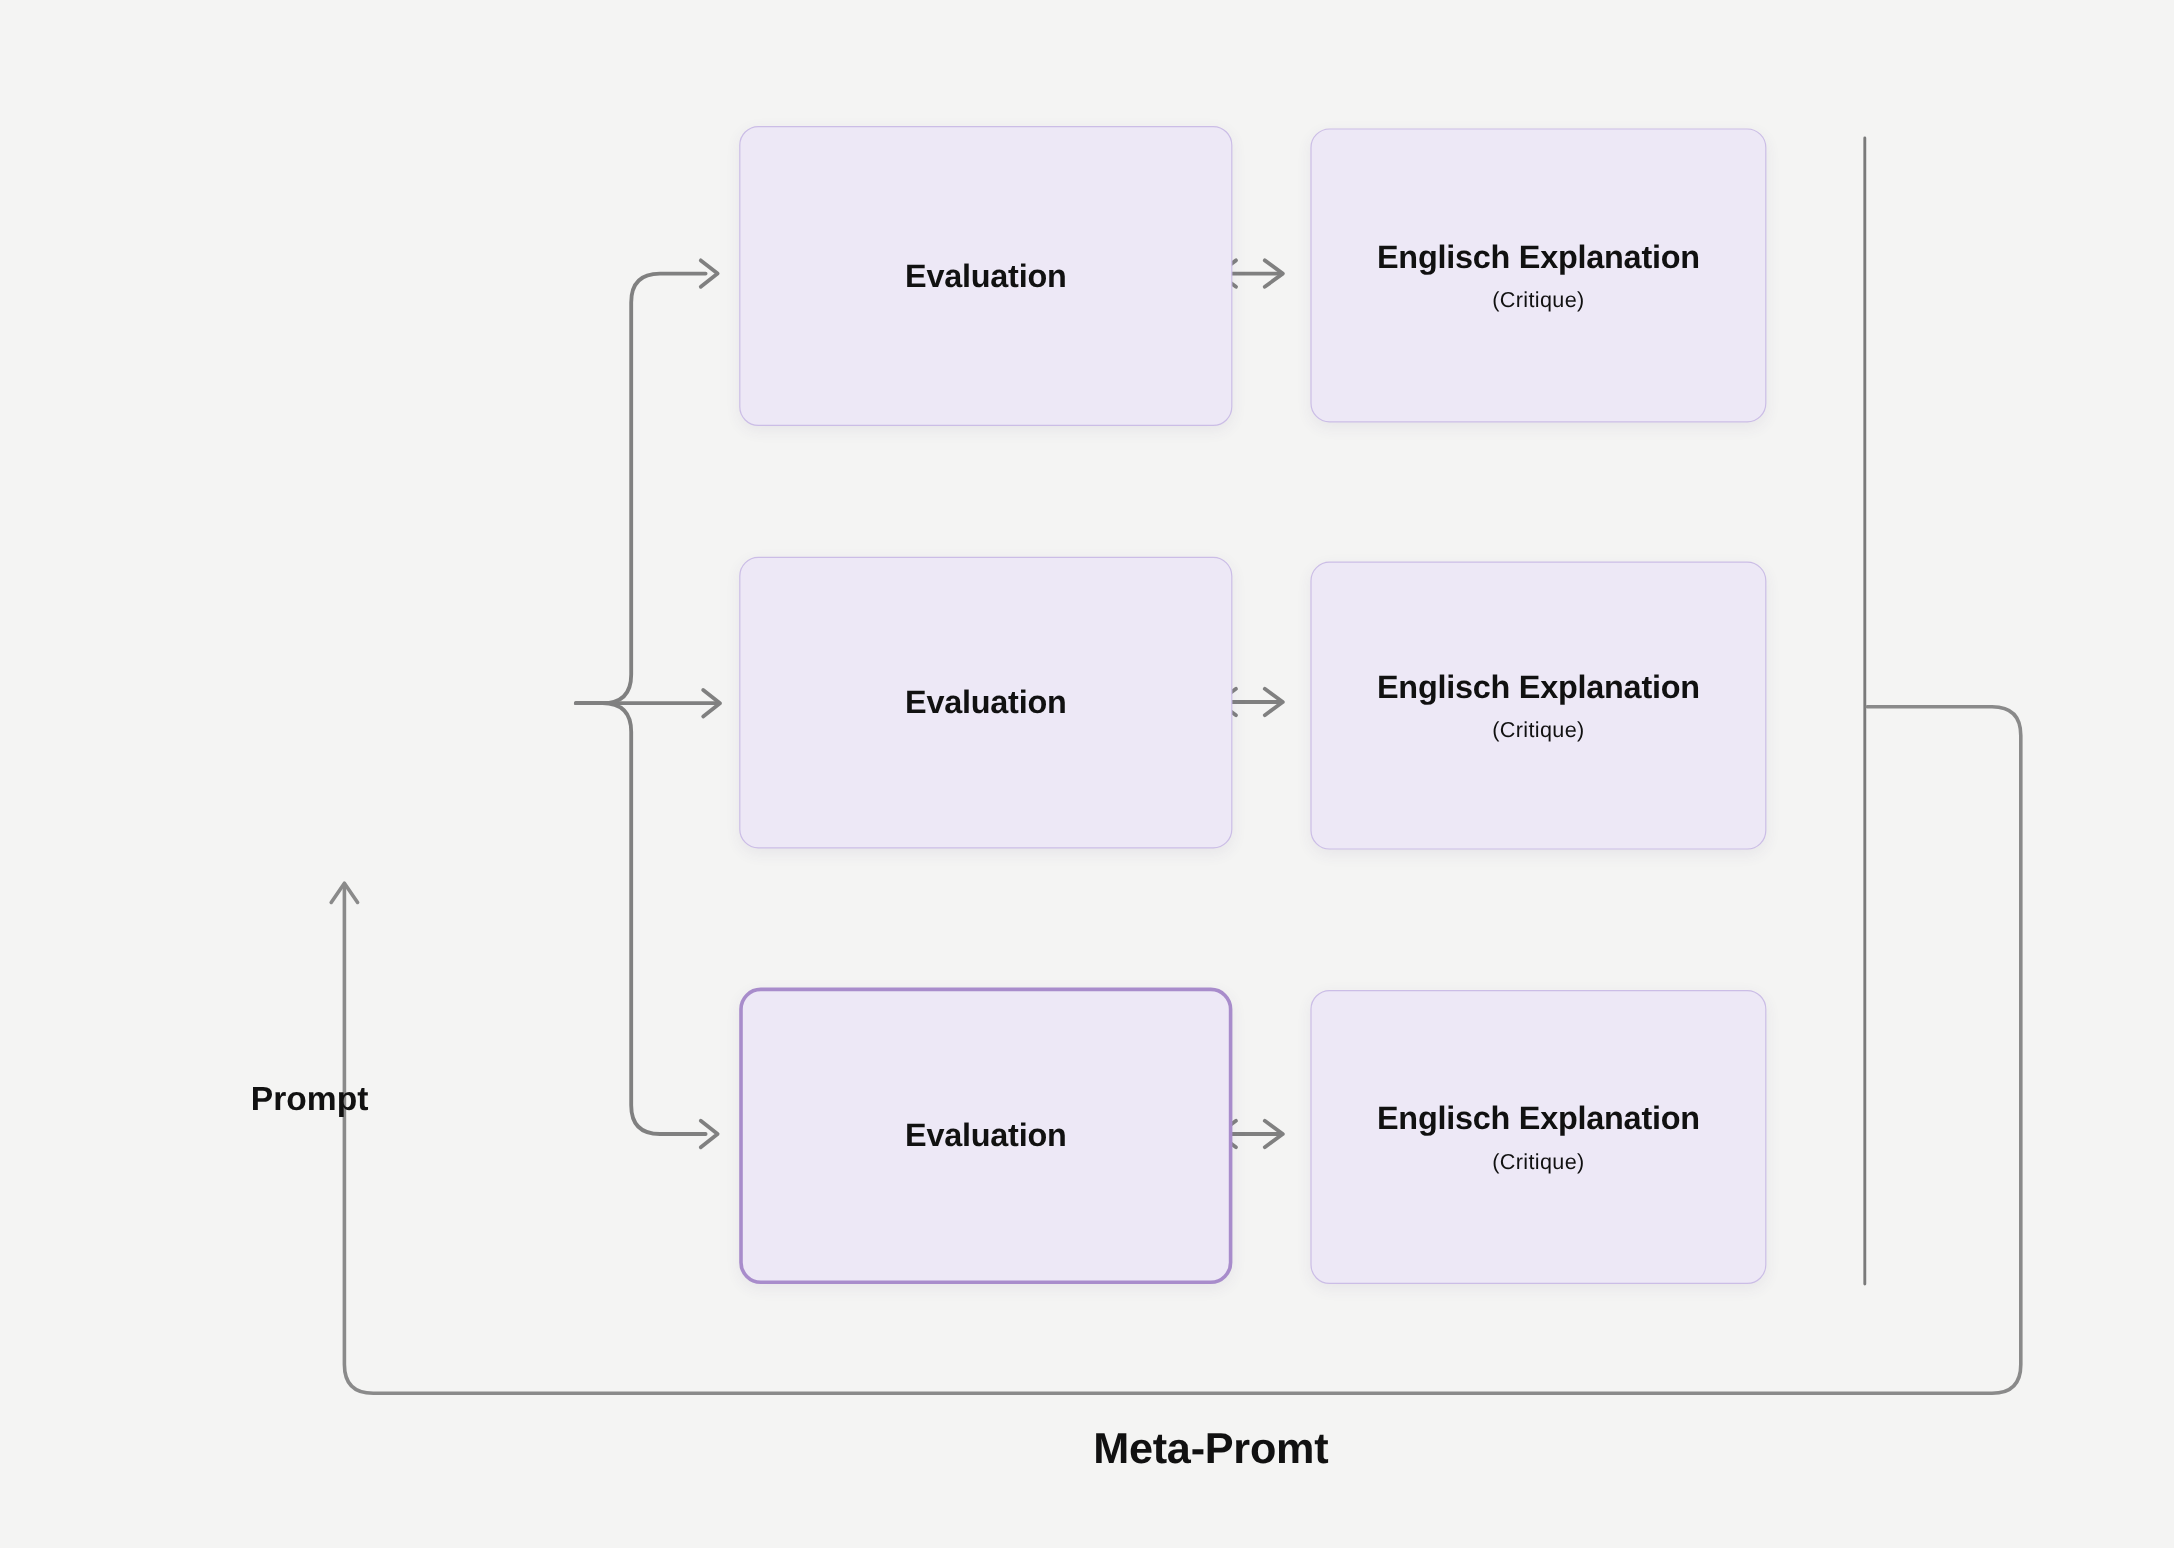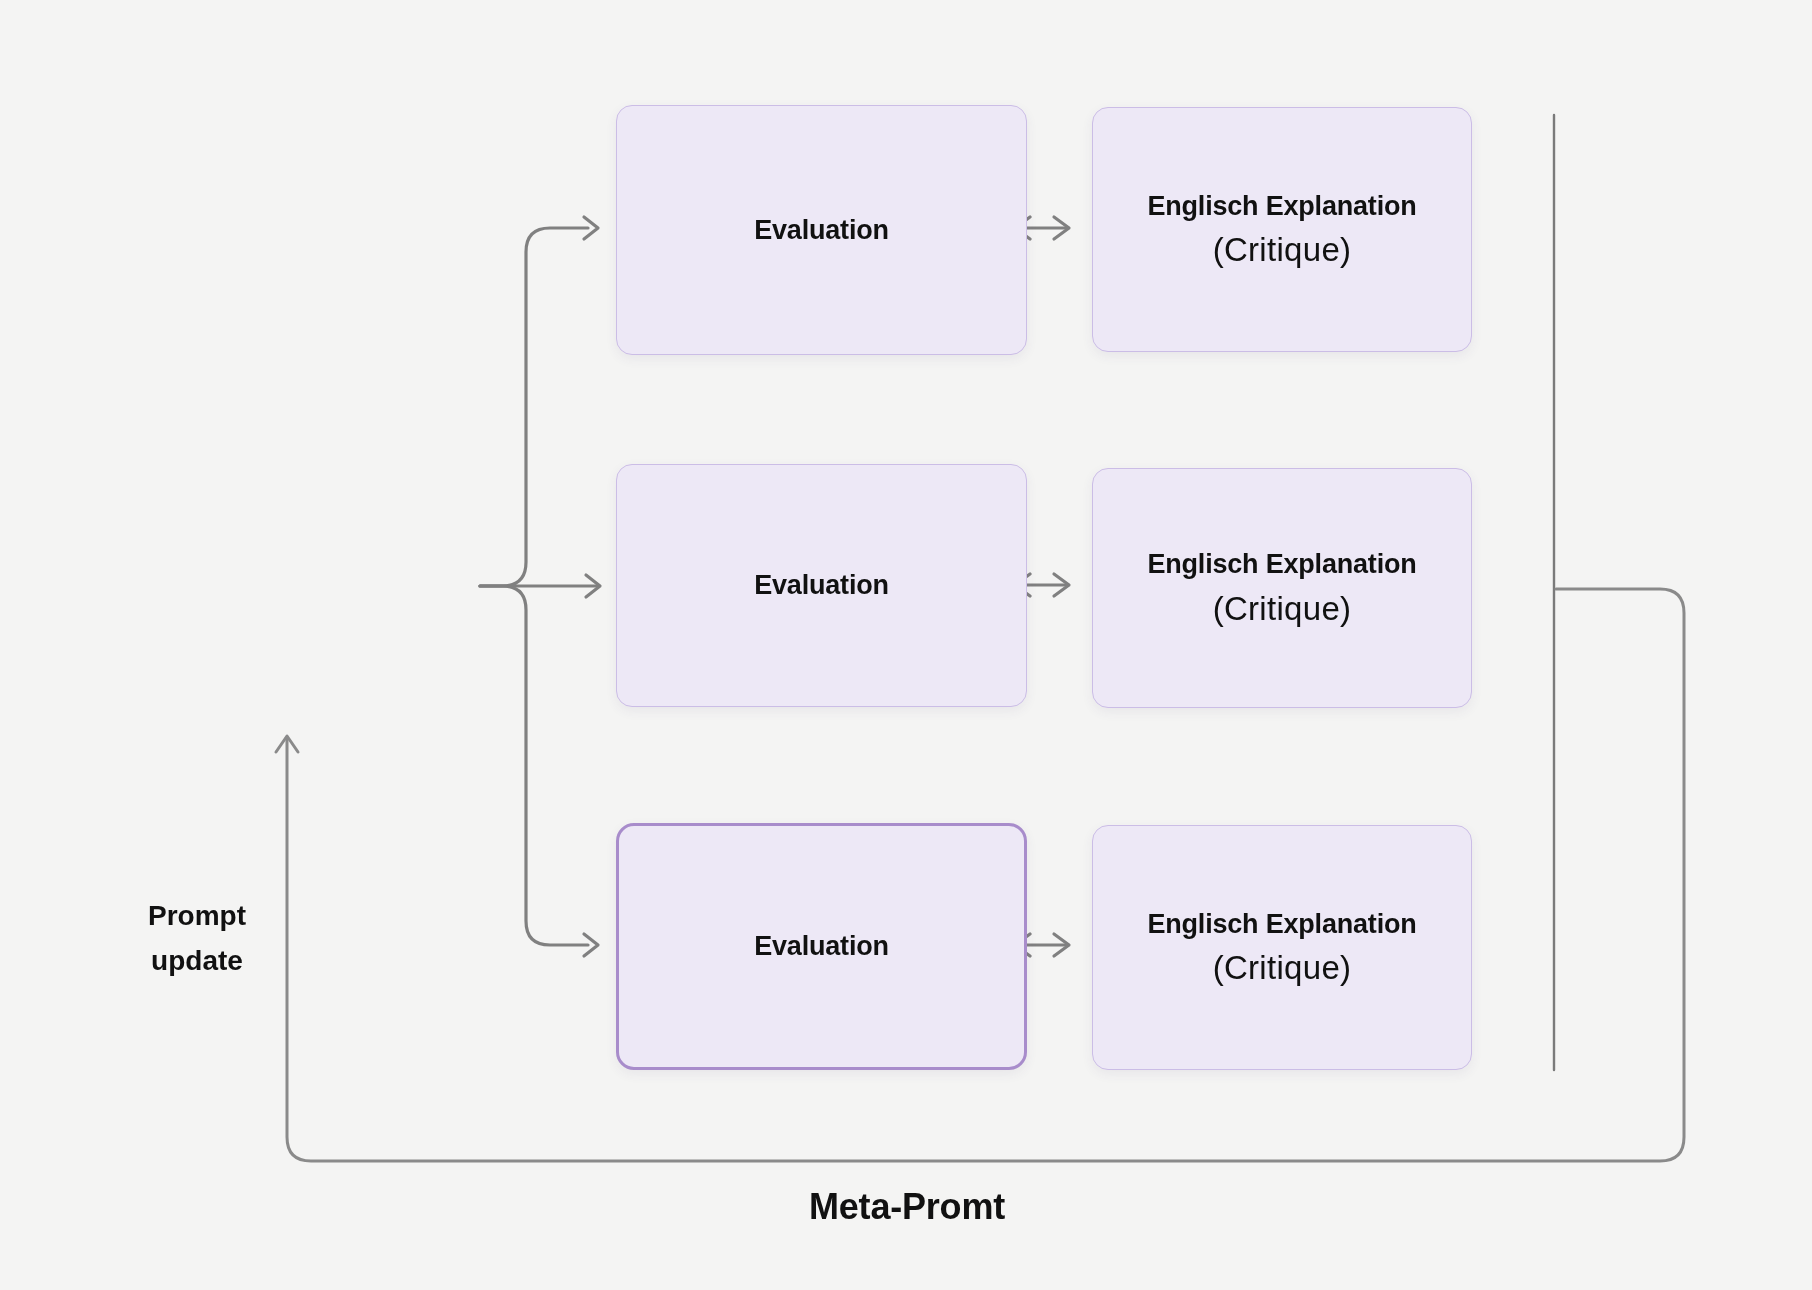--- a/index.html
+++ b/index.html
@@ -28,33 +28,33 @@
   .eval{left:616px;width:411px;}
   .eval.r1{top:105px;height:250px;}
   .eval.r2{top:464px;height:243px;}
   .eval.r3{top:823px;height:247px;}
   .eval.highlight{border-width:3px;border-color:var(--node-border-highlight,#a88ccb);border-radius:18px;}
   .expl{left:1092px;width:380px;}
   .expl.r1{top:107px;height:245px;}
   .expl.r2{top:468px;height:240px;}
   .expl.r3{top:825px;height:245px;}
   .title{font-weight:700;font-size:27px;letter-spacing:-0.2px;line-height:1.2;}
-  .sub{font-weight:400;font-size:33px;margin-top:9px;letter-spacing:0.3px;}
+  .sub{font-weight:400;font-size:18px;margin-top:9px;letter-spacing:0.3px;}
 
   .agent{
     left:98px;top:464px;width:377px;height:244px;
     background:var(--agent-fill,#e8f4f1);
     border:1.6px solid var(--agent-border,#c5e5df);
     box-shadow:0 4px 12px rgba(40,80,75,.08);
     gap:17px;
   }
   .agent-icon{width:78px;height:74px;display:block;}
   .agent-icon path,.agent-icon circle{fill:none;stroke:var(--icon-stroke,#3e5a56);stroke-width:5px;stroke-linecap:round;stroke-linejoin:round;}
 
-  .free-label{position:absolute;text-align:center;font-weight:700;}
+  .free-label{position:absolute;text-align:right;font-weight:700;}
   .prompt-update{left:87px;top:893px;width:220px;font-size:28px;line-height:45px;}
   .meta-prompt{left:707px;top:1186px;width:400px;font-size:36px;letter-spacing:-0.2px;}
 </style>
 </head>
 <body>
 
 <div class="canvas">
 
   <svg class="wires" viewBox="0 0 1812 1290" xmlns="http://www.w3.org/2000/svg">
 
@@ -104,17 +104,16 @@
     <div class="title">Englisch Explanation</div>
     <div class="sub">(Critique)</div>
   </div>
   <div class="node purple expl r3">
     <div class="title">Englisch Explanation</div>
     <div class="sub">(Critique)</div>
   </div>
 
   <div class="free-label prompt-update">
     <div>Prompt</div>
-    <div>update</div>
   </div>
   <div class="free-label meta-prompt">Meta-Promt</div>
 
 </div>
 
 </body></html>

